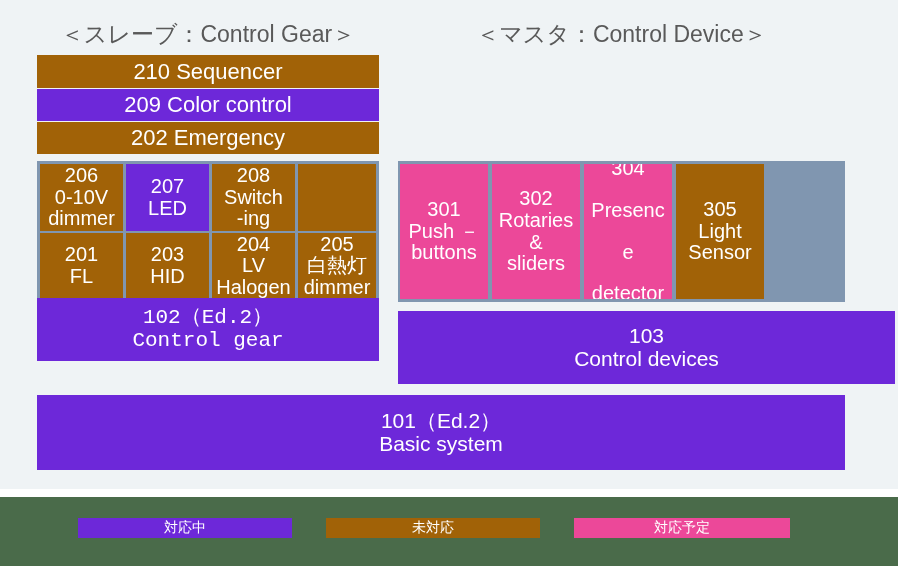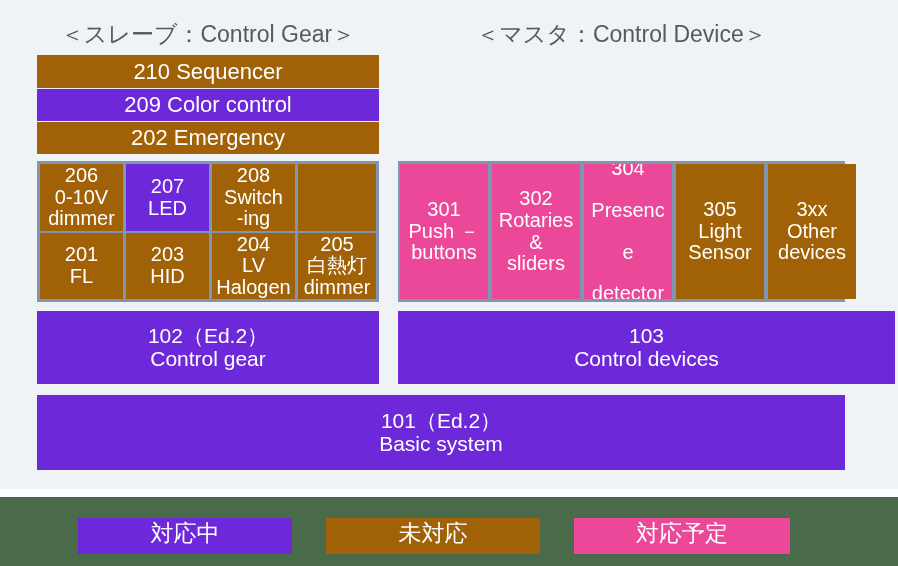--- a/index.html
+++ b/index.html
@@ -82,26 +82,26 @@
 
   
   #legend-band {
     position: absolute;
     left: 0; top: 497px;
     width: 898px; height: 69px;
     background: #4a6b4a;
   }
   .legend-item {
     position: absolute;
-    height: 36px;
+    height: 20px;
     display: flex;
-    align-items: flex-start;
+    align-items: center;
     justify-content: center;
     color: #ffffff;
-    font-size: 23px;
+    font-size: 14px;
     box-sizing: border-box;
   }
   #legend-0 { left: 78px;  top: 518px; width: 214px; }
   #legend-1 { left: 326px; top: 518px; width: 214px; }
   #legend-2 { left: 574px; top: 518px; width: 216px; }
 
   #white-strip {
     position: absolute;
     left: 0; top: 489px;
     width: 898px; height: 8px;
@@ -192,27 +192,22 @@
     <span class="ln">e</span>
     <span class="ln">detector</span>
   </div>
 
   <div class="box cell bluegray" style="left:676px; top:164px; width:88px; height:135px;">
     <span class="ln">305</span>
     <span class="ln">Light</span>
     <span class="ln">Sensor</span>
   </div>
 
-  <div class="box cell bluegray" style="left:768px; top:164px; width:88px; height:135px;">
-    <span class="ln">3xx</span>
-    <span class="ln">Other</span>
-    <span class="ln">devices</span>
-  </div>
-
-  <div class="box wide-box blue" style="left:37px; top:311px; width:342px; height:73px;">
+
+  <div class="box wide-box blue" style="left:37px; top:298px; width:342px; height:63px;font-family:Liberation Mono, monospace;">
     <span class="ln">102（Ed.2）</span>
     <span class="ln">Control gear</span>
   </div>
 
   <div class="box wide-box blue" style="left:398px; top:311px; width:497px; height:73px;">
     <span class="ln">103</span>
     <span class="ln">Control devices</span>
   </div>
 
   <div class="box wide-box blue" style="left:37px; top:395px; width:808px; height:75px;">

